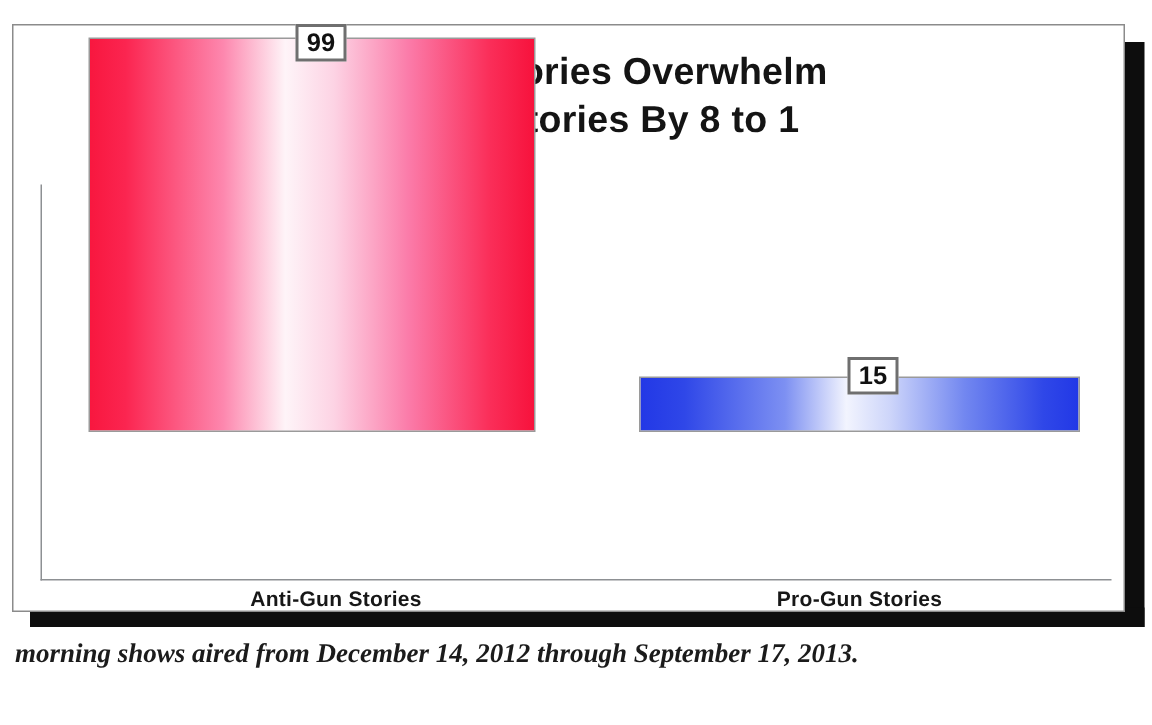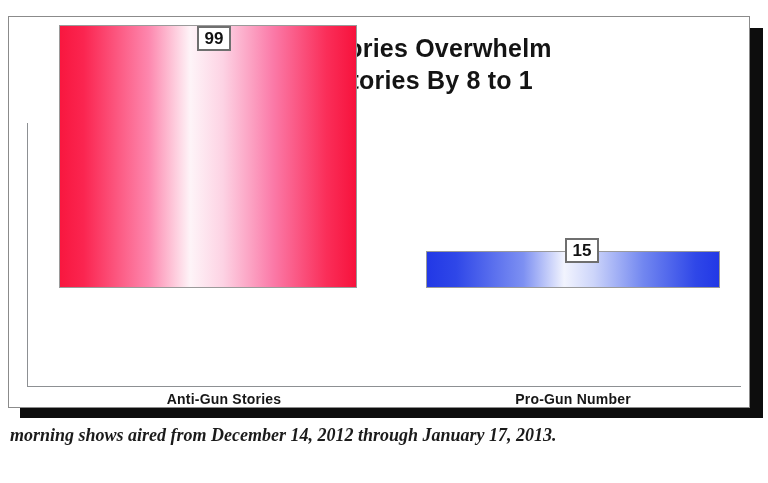--- a/index.html
+++ b/index.html
@@ -140,21 +140,21 @@
     font-weight: bold;
     color: #111111;
     text-align: center;
     line-height: 21px;
     width: 34px;
     height: 25px;
     box-sizing: border-box;
   }
   .value-anti {
     left: 178px;
-    bottom: 356px;
+    bottom: 366px;
   }
   .value-pro {
     left: 546px;
     bottom: 144px;
   }
 
   
   .cat-label {
     position: absolute;
     top: 268px;
@@ -202,22 +202,22 @@
       <div class="axis-y"></div>
       <div class="axis-x"></div>
 
       <div class="bar bar-anti"></div>
       <div class="bar bar-pro"></div>
 
       <div class="value-box value-anti">99</div>
       <div class="value-box value-pro">15</div>
 
       <div class="cat-label cat-anti">Anti-Gun Stories</div>
-      <div class="cat-label cat-pro">Pro-Gun Number</div>
+      <div class="cat-label cat-pro">Pro-Gun Stories</div>
 
     </div>
   </div>
 
   <div class="caption">
-    <span class="cline">morning shows aired from December 14, 2012 through January 17, 2013.</span>
+    <span class="cline">morning shows aired from December 14, 2012 through September 17, 2013.</span>
   </div>
 
 </div>
 
 </body></html>

